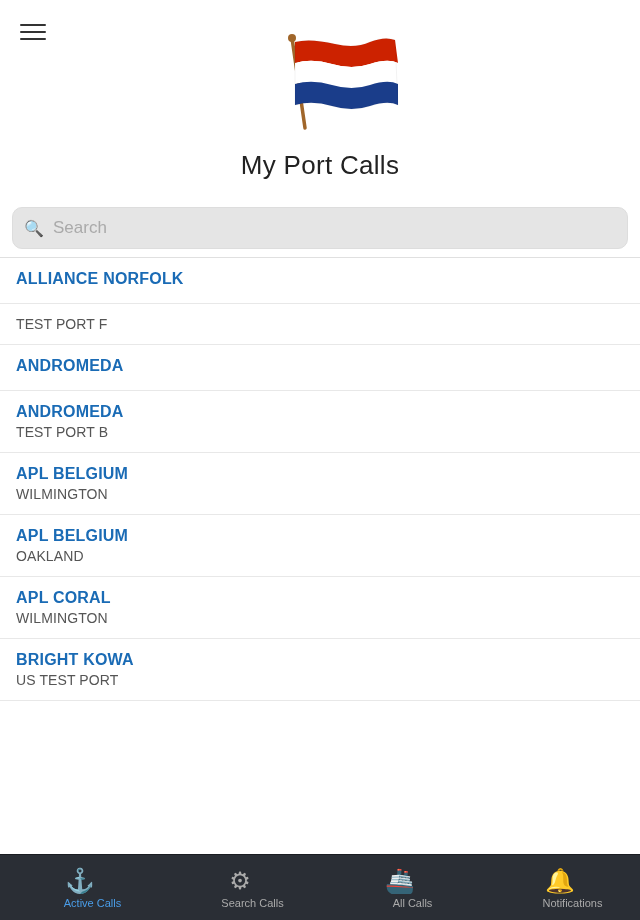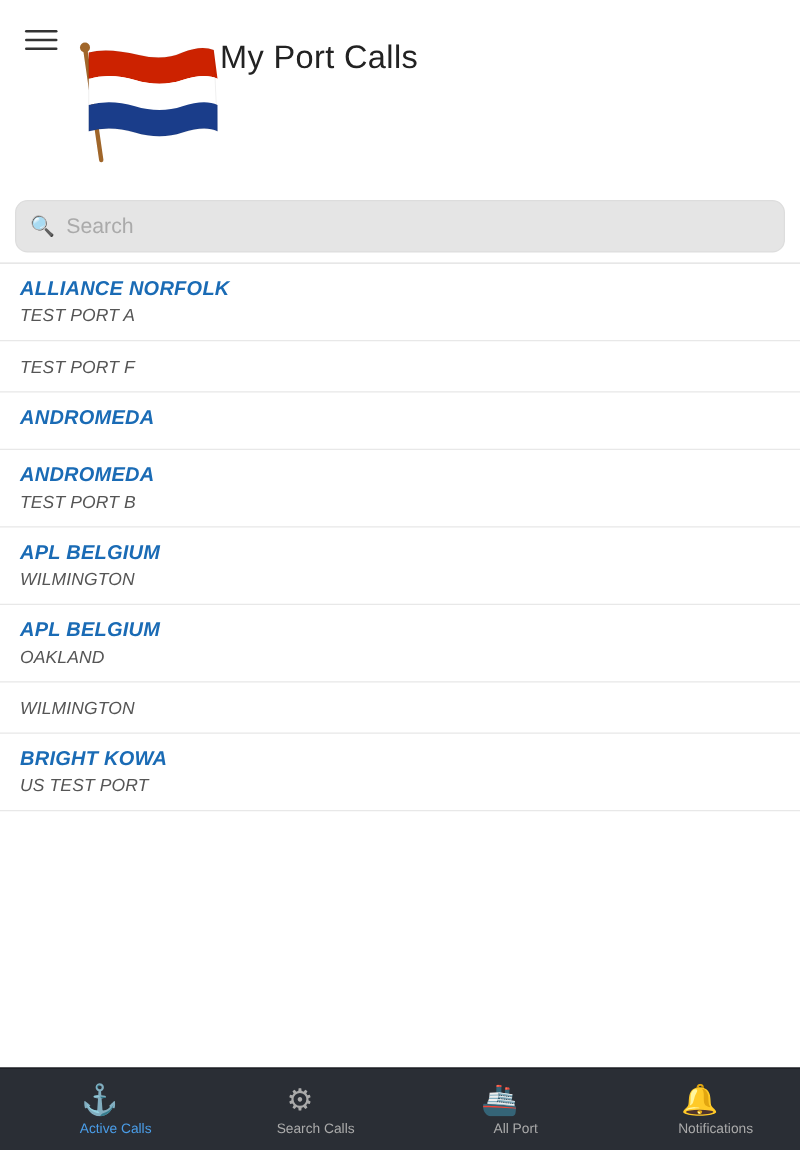--- a/index.html
+++ b/index.html
@@ -38,20 +38,22 @@
     .menu-icon span {
       display: block;
       width: 26px;
       height: 2px;
       background: #333;
       border-radius: 1px;
     }
 
     .logo-section {
       display: flex;
+      flex-direction: column;
+      align-items: center;
       width: 100%;
       padding-top: 10px;
     }
 
     .flag-container {
       width: 160px;
       height: 110px;
       position: relative;
       margin-bottom: 10px;
     }
@@ -101,21 +103,20 @@
       transform: translateY(-50%);
       color: #aaa;
       font-size: 16px;
     }
 
     .list-container {
       overflow-y: auto;
       height: calc(920px - 270px - 66px);
       border-top: 1px solid #e0e0e0;
       margin-top: 8px;
-      font-style: italic;
     }
 
     .list-item {
       padding: 12px 16px;
       border-bottom: 1px solid #e8e8e8;
       cursor: pointer;
     }
 
     .ship-name {
       font-size: 16px;
@@ -226,59 +227,59 @@
 <div class="search-container">
   <div class="search-wrapper">
     <span class="search-icon-wrap">🔍</span>
     <input type="text" placeholder="Search" style="">
   </div>
 </div>
 
 <div class="list-container" id="calls-list">
 <div class="list-item">
       <div class="ship-name">ALLIANCE NORFOLK</div>
-      <div class="port-name">TEST PORT A</div>
     </div>
     <div class="list-item">
       <div class="port-name">TEST PORT F</div>
     </div>
     <div class="list-item">
       <div class="ship-name">ANDROMEDA</div>
     </div>
     <div class="list-item">
       <div class="ship-name">ANDROMEDA</div>
       <div class="port-name">TEST PORT B</div>
     </div>
     <div class="list-item">
       <div class="ship-name">APL BELGIUM</div>
       <div class="port-name">WILMINGTON</div>
     </div>
     <div class="list-item">
       <div class="ship-name">APL BELGIUM</div>
       <div class="port-name">OAKLAND</div>
     </div>
     <div class="list-item">
+      <div class="ship-name">APL CORAL</div>
       <div class="port-name">WILMINGTON</div>
     </div>
     <div class="list-item">
       <div class="ship-name">BRIGHT KOWA</div>
       <div class="port-name">US TEST PORT</div>
     </div>
   </div>
 
 <div class="tab-bar">
   <div class="tab-item active">
     <span class="tab-icon">⚓</span>
     <span class="tab-label">Active Calls</span>
   </div>
   <div class="tab-item">
     <span class="tab-icon">⚙</span>
     <span class="tab-label">Search Calls</span>
   </div>
   <div class="tab-item">
     <span class="tab-icon">🚢</span>
-    <span class="tab-label">All Port</span>
+    <span class="tab-label">All Calls</span>
   </div>
   <div class="tab-item">
     <span class="tab-icon">🔔</span>
     <span class="tab-label">Notifications</span>
   </div>
 </div>
 
 </body></html>

